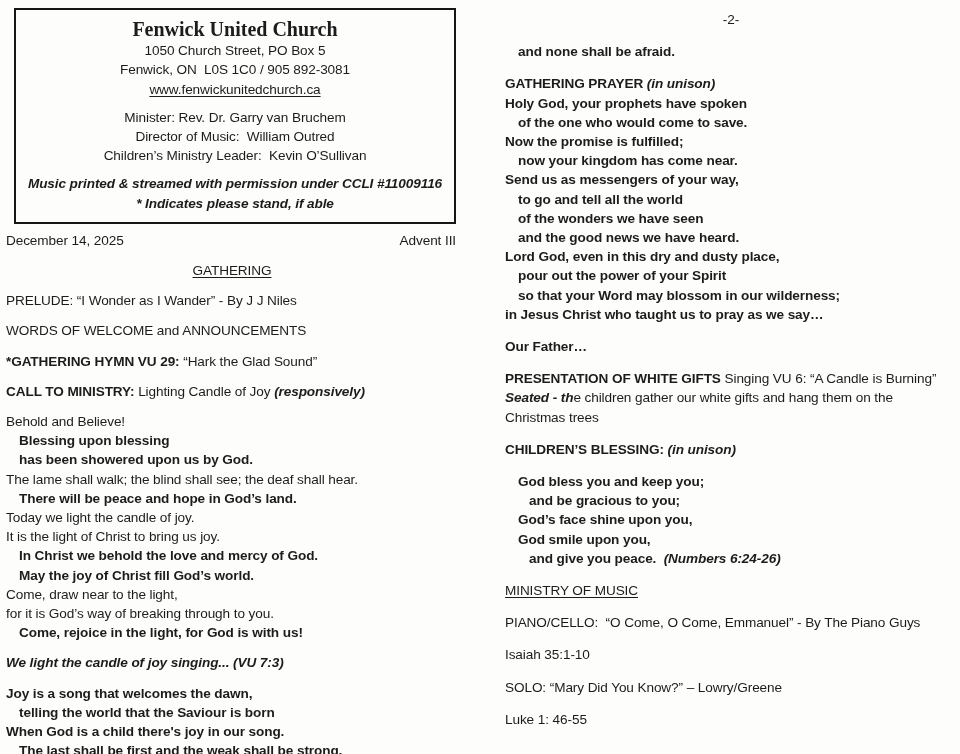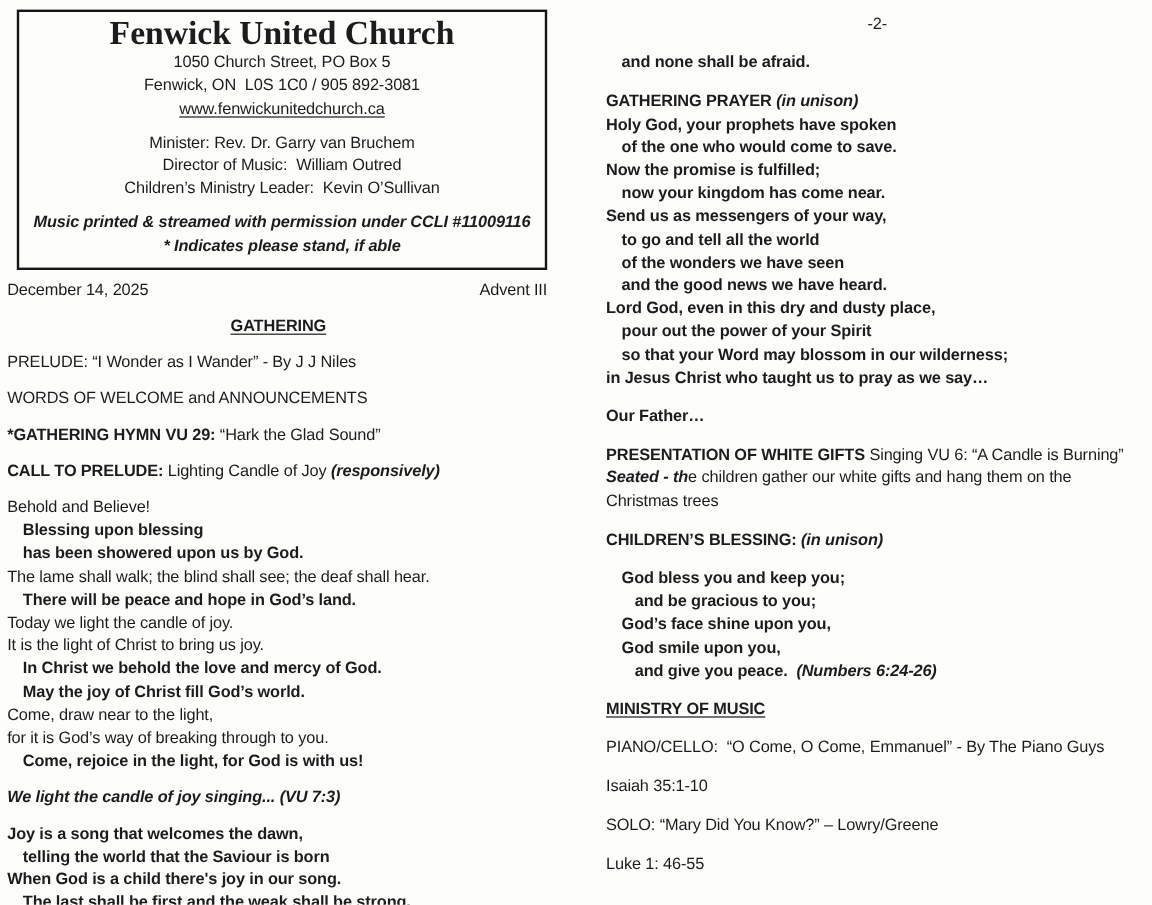--- a/index.html
+++ b/index.html
@@ -29,25 +29,25 @@
   .mh-para { margin-bottom: 9px; }
   .mh-para.last { margin-bottom: 0; }
 
   .line { white-space: pre; min-height: 19.2px; }
 
   .s-r  { }
   .s-b  { font-weight: 700; }
   .s-i  { font-style: italic; font-weight: bold; }
   .s-bi { font-weight: 700; font-style: italic; }
   .s-u  { text-decoration: underline; text-underline-offset: 2px; text-align: center; }
-  .s-bu { font-weight: 700; text-decoration: underline; text-underline-offset: 2px; }
+  .s-bu { font-weight: 400; text-decoration: underline; text-underline-offset: 2px; }
   .s-title {
     font-family: "Liberation Serif", serif;
     font-weight: 700;
-    font-size: 28px;
+    font-size: 20px;
     line-height: 24px;
     letter-spacing: 0;
   }
 
   .dateline {
     display: flex;
     justify-content: space-between;
     margin: 7px 2px 11px 0;
     font-weight: 400;
   }
@@ -97,21 +97,21 @@
         <div class="para">
           <div class="line ind-0"><span class="s-r">PRELUDE: “I Wonder as I Wander” - By J J Niles</span></div>
         </div>
         <div class="para">
           <div class="line ind-0"><span class="s-r">WORDS OF WELCOME and ANNOUNCEMENTS</span></div>
         </div>
         <div class="para">
           <div class="line ind-0"><span class="s-b">*GATHERING HYMN VU 29:</span><span class="s-r"> “Hark the Glad Sound”</span></div>
         </div>
         <div class="para">
-          <div class="line ind-0"><span class="s-b">CALL TO PRELUDE:</span><span class="s-r"> Lighting Candle of Joy </span><span class="s-i">(responsively)</span></div>
+          <div class="line ind-0"><span class="s-b">CALL TO MINISTRY:</span><span class="s-r"> Lighting Candle of Joy </span><span class="s-i">(responsively)</span></div>
         </div>
         <div class="para">
           <div class="line ind-0"><span class="s-r">Behold and Believe!</span></div>
           <div class="line ind-1"><span class="s-b">Blessing upon blessing</span></div>
           <div class="line ind-1"><span class="s-b">has been showered upon us by God.</span></div>
           <div class="line ind-0"><span class="s-r">The lame shall walk; the blind shall see; the deaf shall hear.</span></div>
           <div class="line ind-1"><span class="s-b">There will be peace and hope in God’s land.</span></div>
           <div class="line ind-0"><span class="s-r">Today we light the candle of joy.</span></div>
           <div class="line ind-0"><span class="s-r">It is the light of Christ to bring us joy.</span></div>
           <div class="line ind-1"><span class="s-b">In Christ we behold the love and mercy of God.</span></div>

